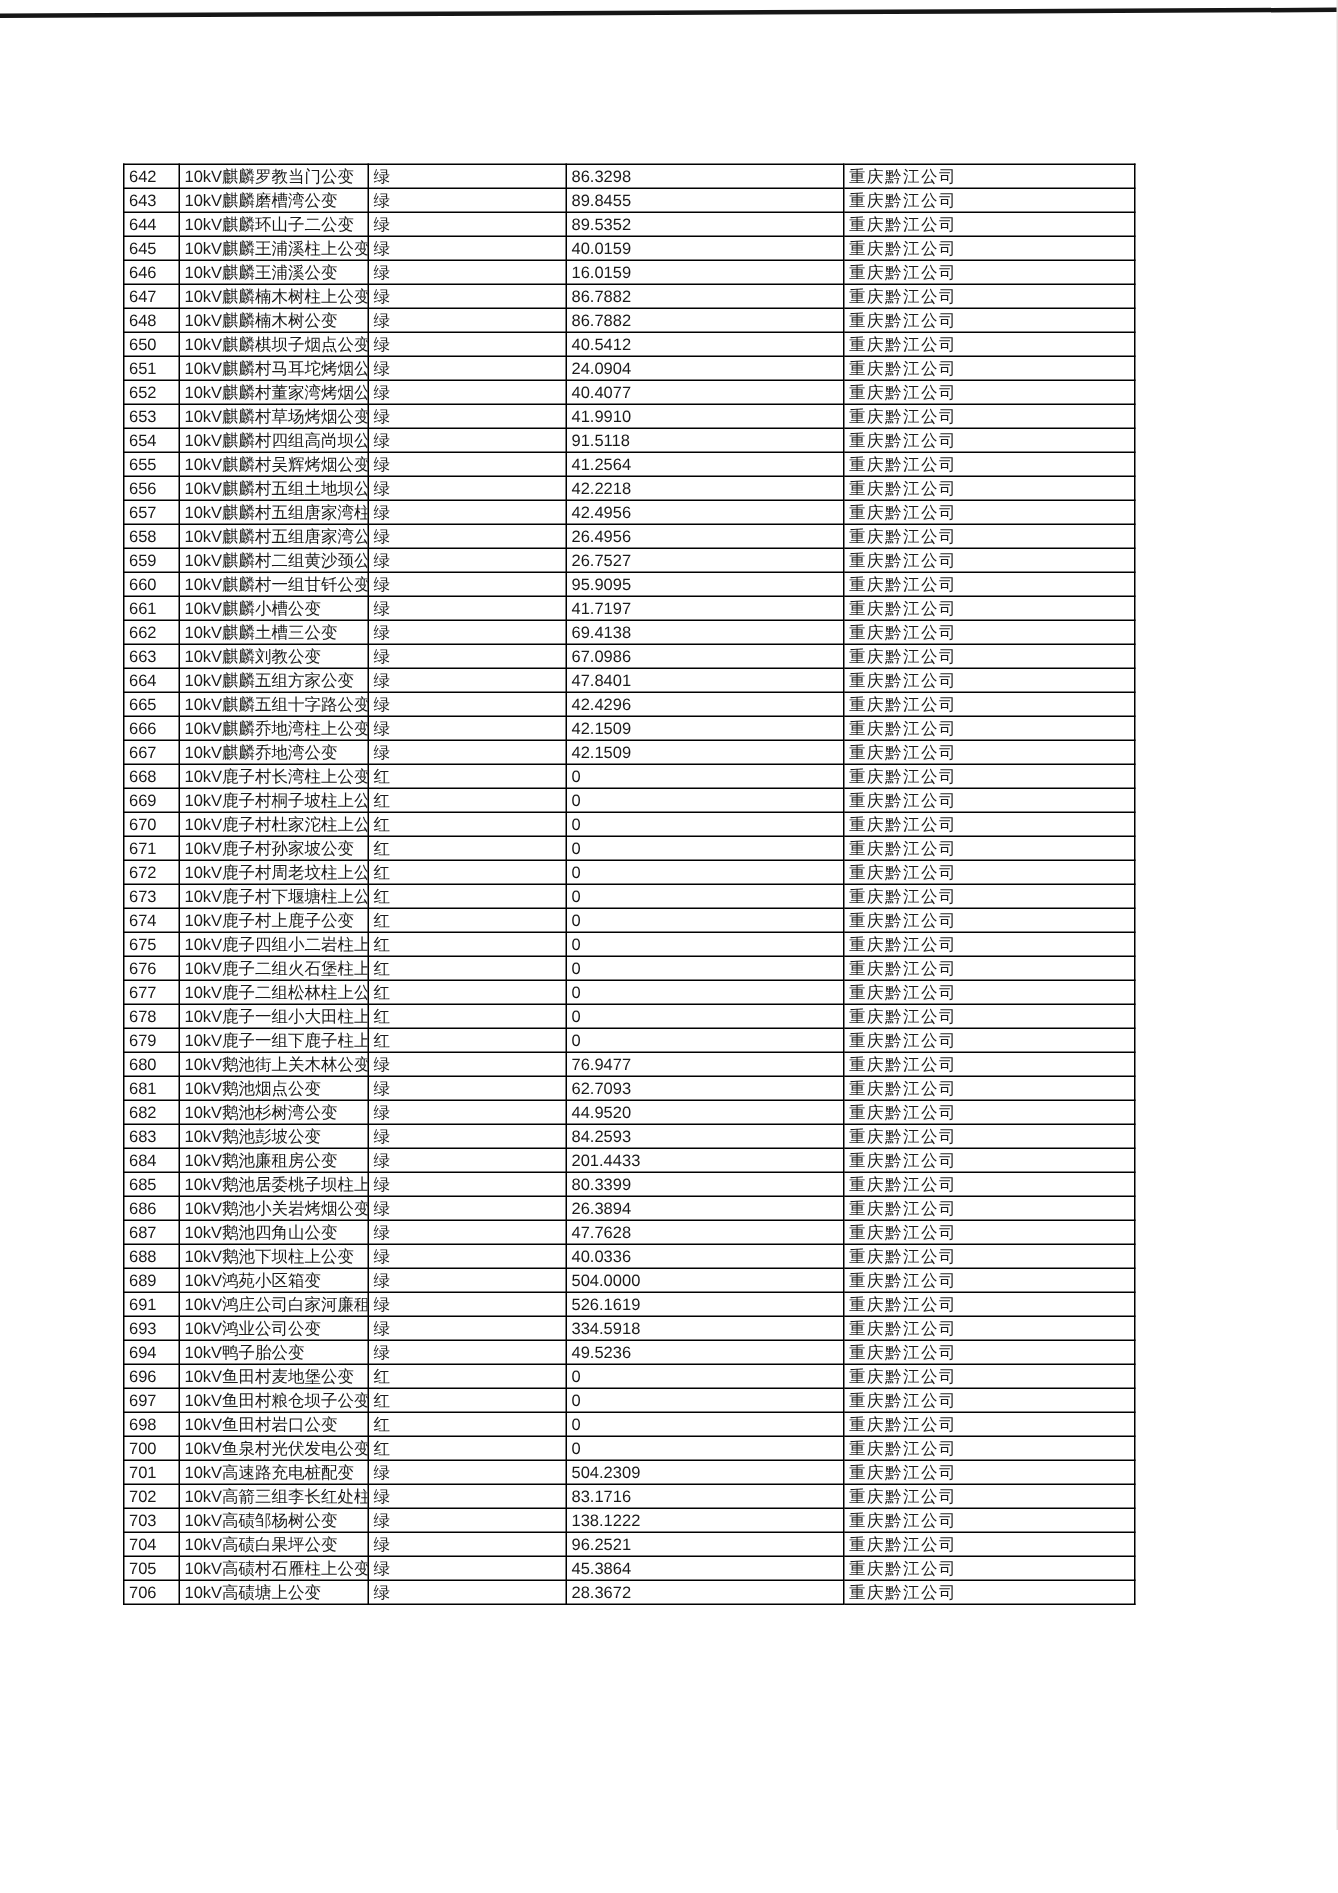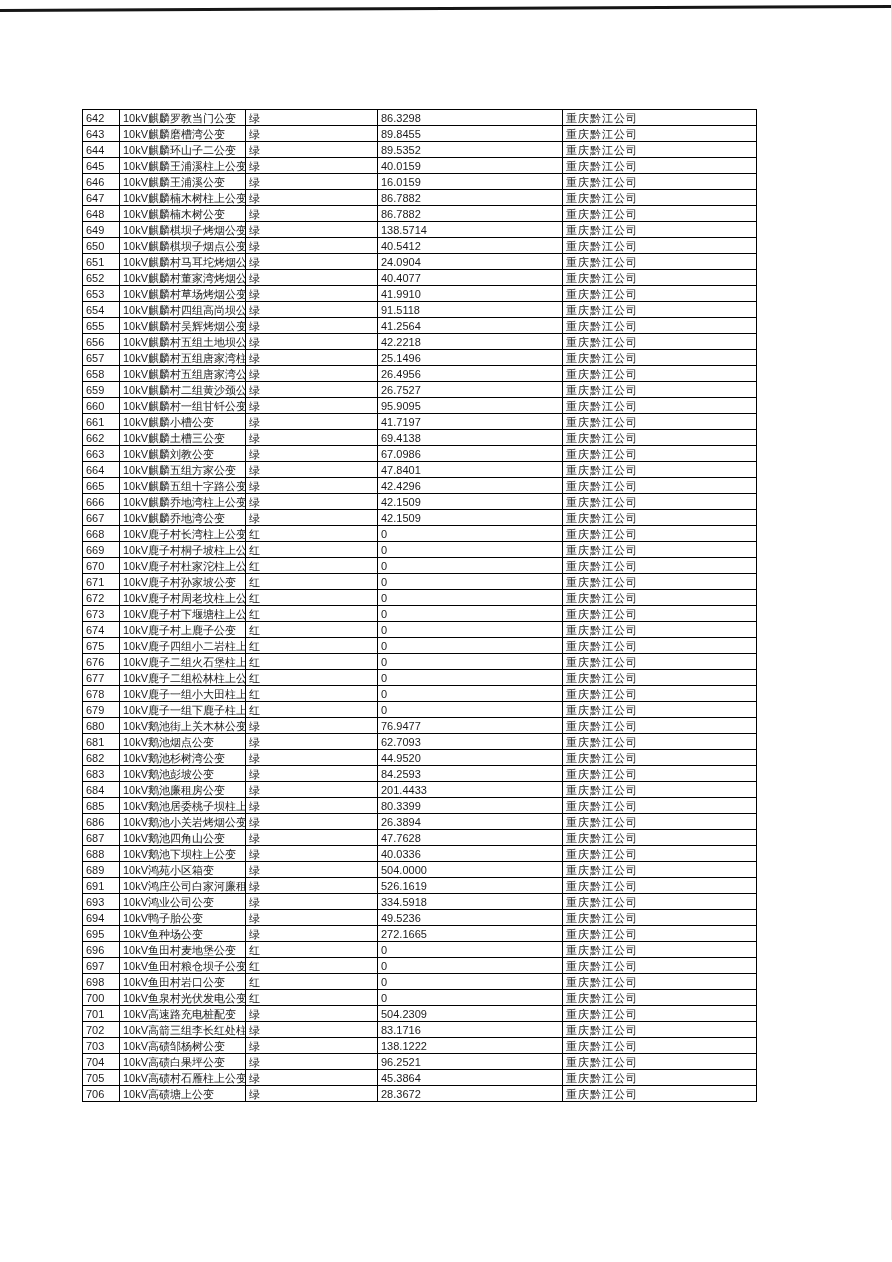--- a/index.html
+++ b/index.html
@@ -115,27 +115,20 @@
           <td class="c4">重庆黔江公司</td>
         </tr>
         <tr>
           <td class="c0">648</td>
           <td class="c1">10kV麒麟楠木树公变</td>
           <td class="c2">绿</td>
           <td class="c3">86.7882</td>
           <td class="c4">重庆黔江公司</td>
         </tr>
         <tr>
-          <td class="c0">649</td>
-          <td class="c1">10kV麒麟棋坝子烤烟公变</td>
-          <td class="c2">绿</td>
-          <td class="c3">138.5714</td>
-          <td class="c4">重庆黔江公司</td>
-        </tr>
-        <tr>
           <td class="c0">650</td>
           <td class="c1">10kV麒麟棋坝子烟点公变</td>
           <td class="c2">绿</td>
           <td class="c3">40.5412</td>
           <td class="c4">重庆黔江公司</td>
         </tr>
         <tr>
           <td class="c0">651</td>
           <td class="c1">10kV麒麟村马耳坨烤烟公</td>
           <td class="c2">绿</td>
@@ -174,21 +167,21 @@
           <td class="c0">656</td>
           <td class="c1">10kV麒麟村五组土地坝公</td>
           <td class="c2">绿</td>
           <td class="c3">42.2218</td>
           <td class="c4">重庆黔江公司</td>
         </tr>
         <tr>
           <td class="c0">657</td>
           <td class="c1">10kV麒麟村五组唐家湾柱</td>
           <td class="c2">绿</td>
-          <td class="c3">25.1496</td>
+          <td class="c3">42.4956</td>
           <td class="c4">重庆黔江公司</td>
         </tr>
         <tr>
           <td class="c0">658</td>
           <td class="c1">10kV麒麟村五组唐家湾公</td>
           <td class="c2">绿</td>
           <td class="c3">26.4956</td>
           <td class="c4">重庆黔江公司</td>
         </tr>
         <tr>
@@ -420,27 +413,20 @@
           <td class="c1">10kV鸿业公司公变</td>
           <td class="c2">绿</td>
           <td class="c3">334.5918</td>
           <td class="c4">重庆黔江公司</td>
         </tr>
         <tr>
           <td class="c0">694</td>
           <td class="c1">10kV鸭子胎公变</td>
           <td class="c2">绿</td>
           <td class="c3">49.5236</td>
-          <td class="c4">重庆黔江公司</td>
-        </tr>
-        <tr>
-          <td class="c0">695</td>
-          <td class="c1">10kV鱼种场公变</td>
-          <td class="c2">绿</td>
-          <td class="c3">272.1665</td>
           <td class="c4">重庆黔江公司</td>
         </tr>
         <tr>
           <td class="c0">696</td>
           <td class="c1">10kV鱼田村麦地堡公变</td>
           <td class="c2">红</td>
           <td class="c3">0</td>
           <td class="c4">重庆黔江公司</td>
         </tr>
         <tr>

